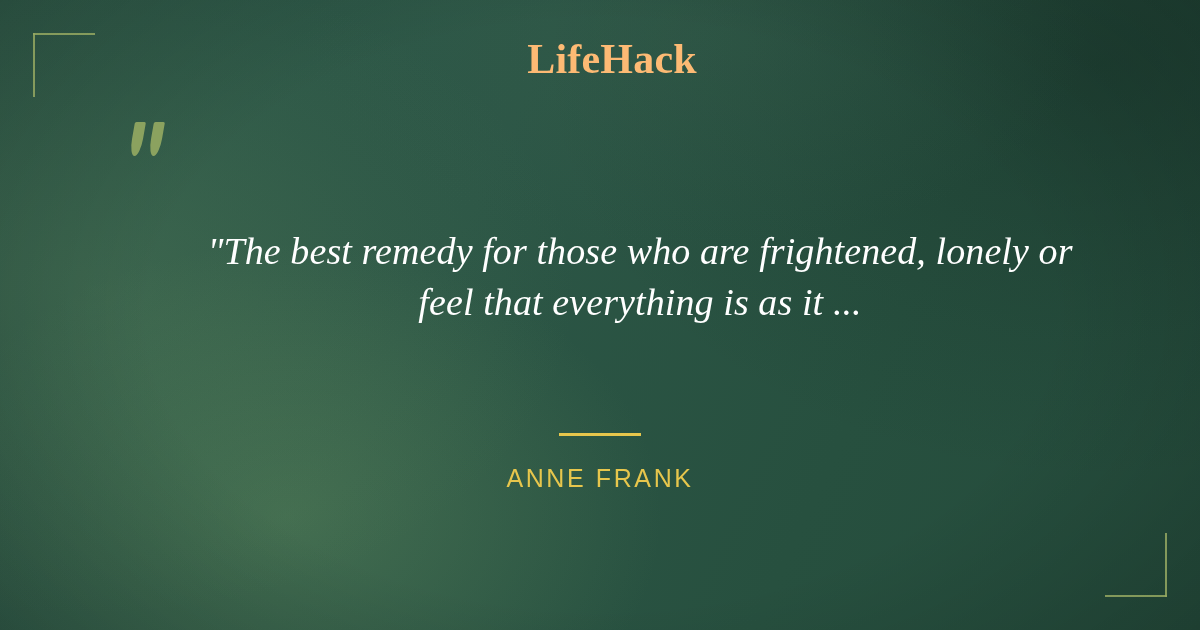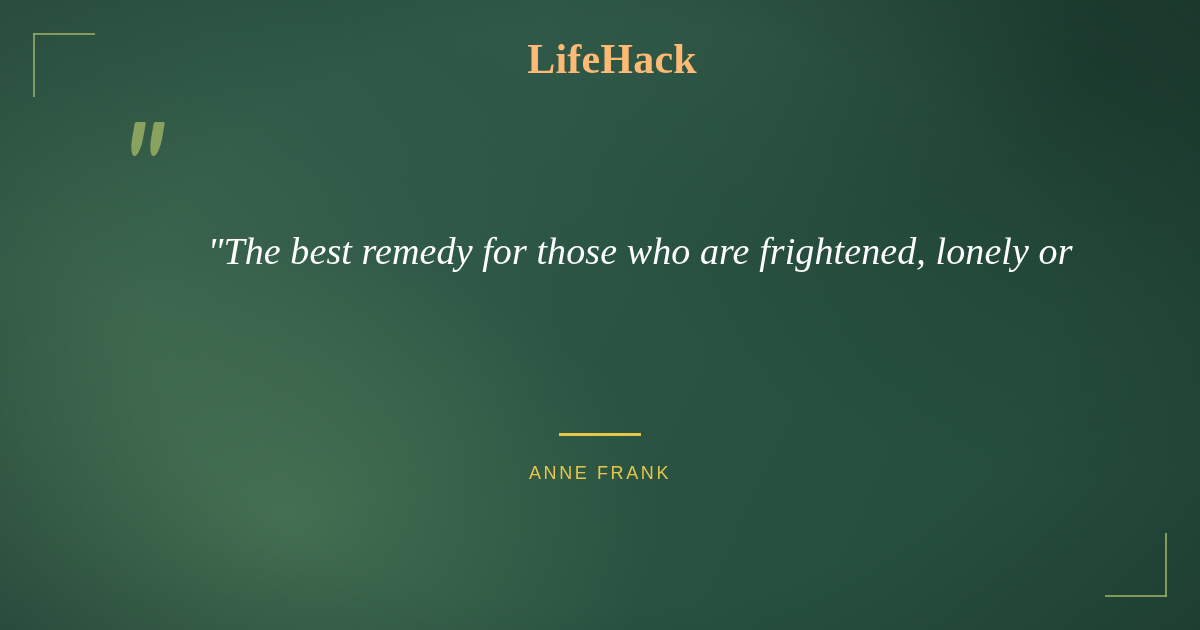--- a/index.html
+++ b/index.html
@@ -133,21 +133,21 @@
 
   
   .attribution {
     position: absolute;
     left: 0;
     top: 463px;
     width: 1200px;
     text-align: center;
     color: #e7c64c;
     font-family: "Liberation Sans", sans-serif;
-    font-size: 18px;
+    font-size: 25px;
     font-weight: 400;
     letter-spacing: 2.6px;
     line-height: 1.2;
   }
 </style>
 </head>
 <body>
 
 <div id="card">
 
@@ -170,19 +170,20 @@
 
   <div class="logo">LifeHack</div>
 
   <div class="quote-glyph">
     <i class="q1"></i>
     <i class="q2"></i>
   </div>
 
   <blockquote class="quote-body">
     <span class="ln">"The best remedy for those who are frightened, lonely or</span>
+    <span class="ln">feel that everything is as it ...</span>
   </blockquote>
 
   <div class="divider"></div>
 
   <div class="attribution">ANNE FRANK</div>
 
 </div>
 
 </body></html>

